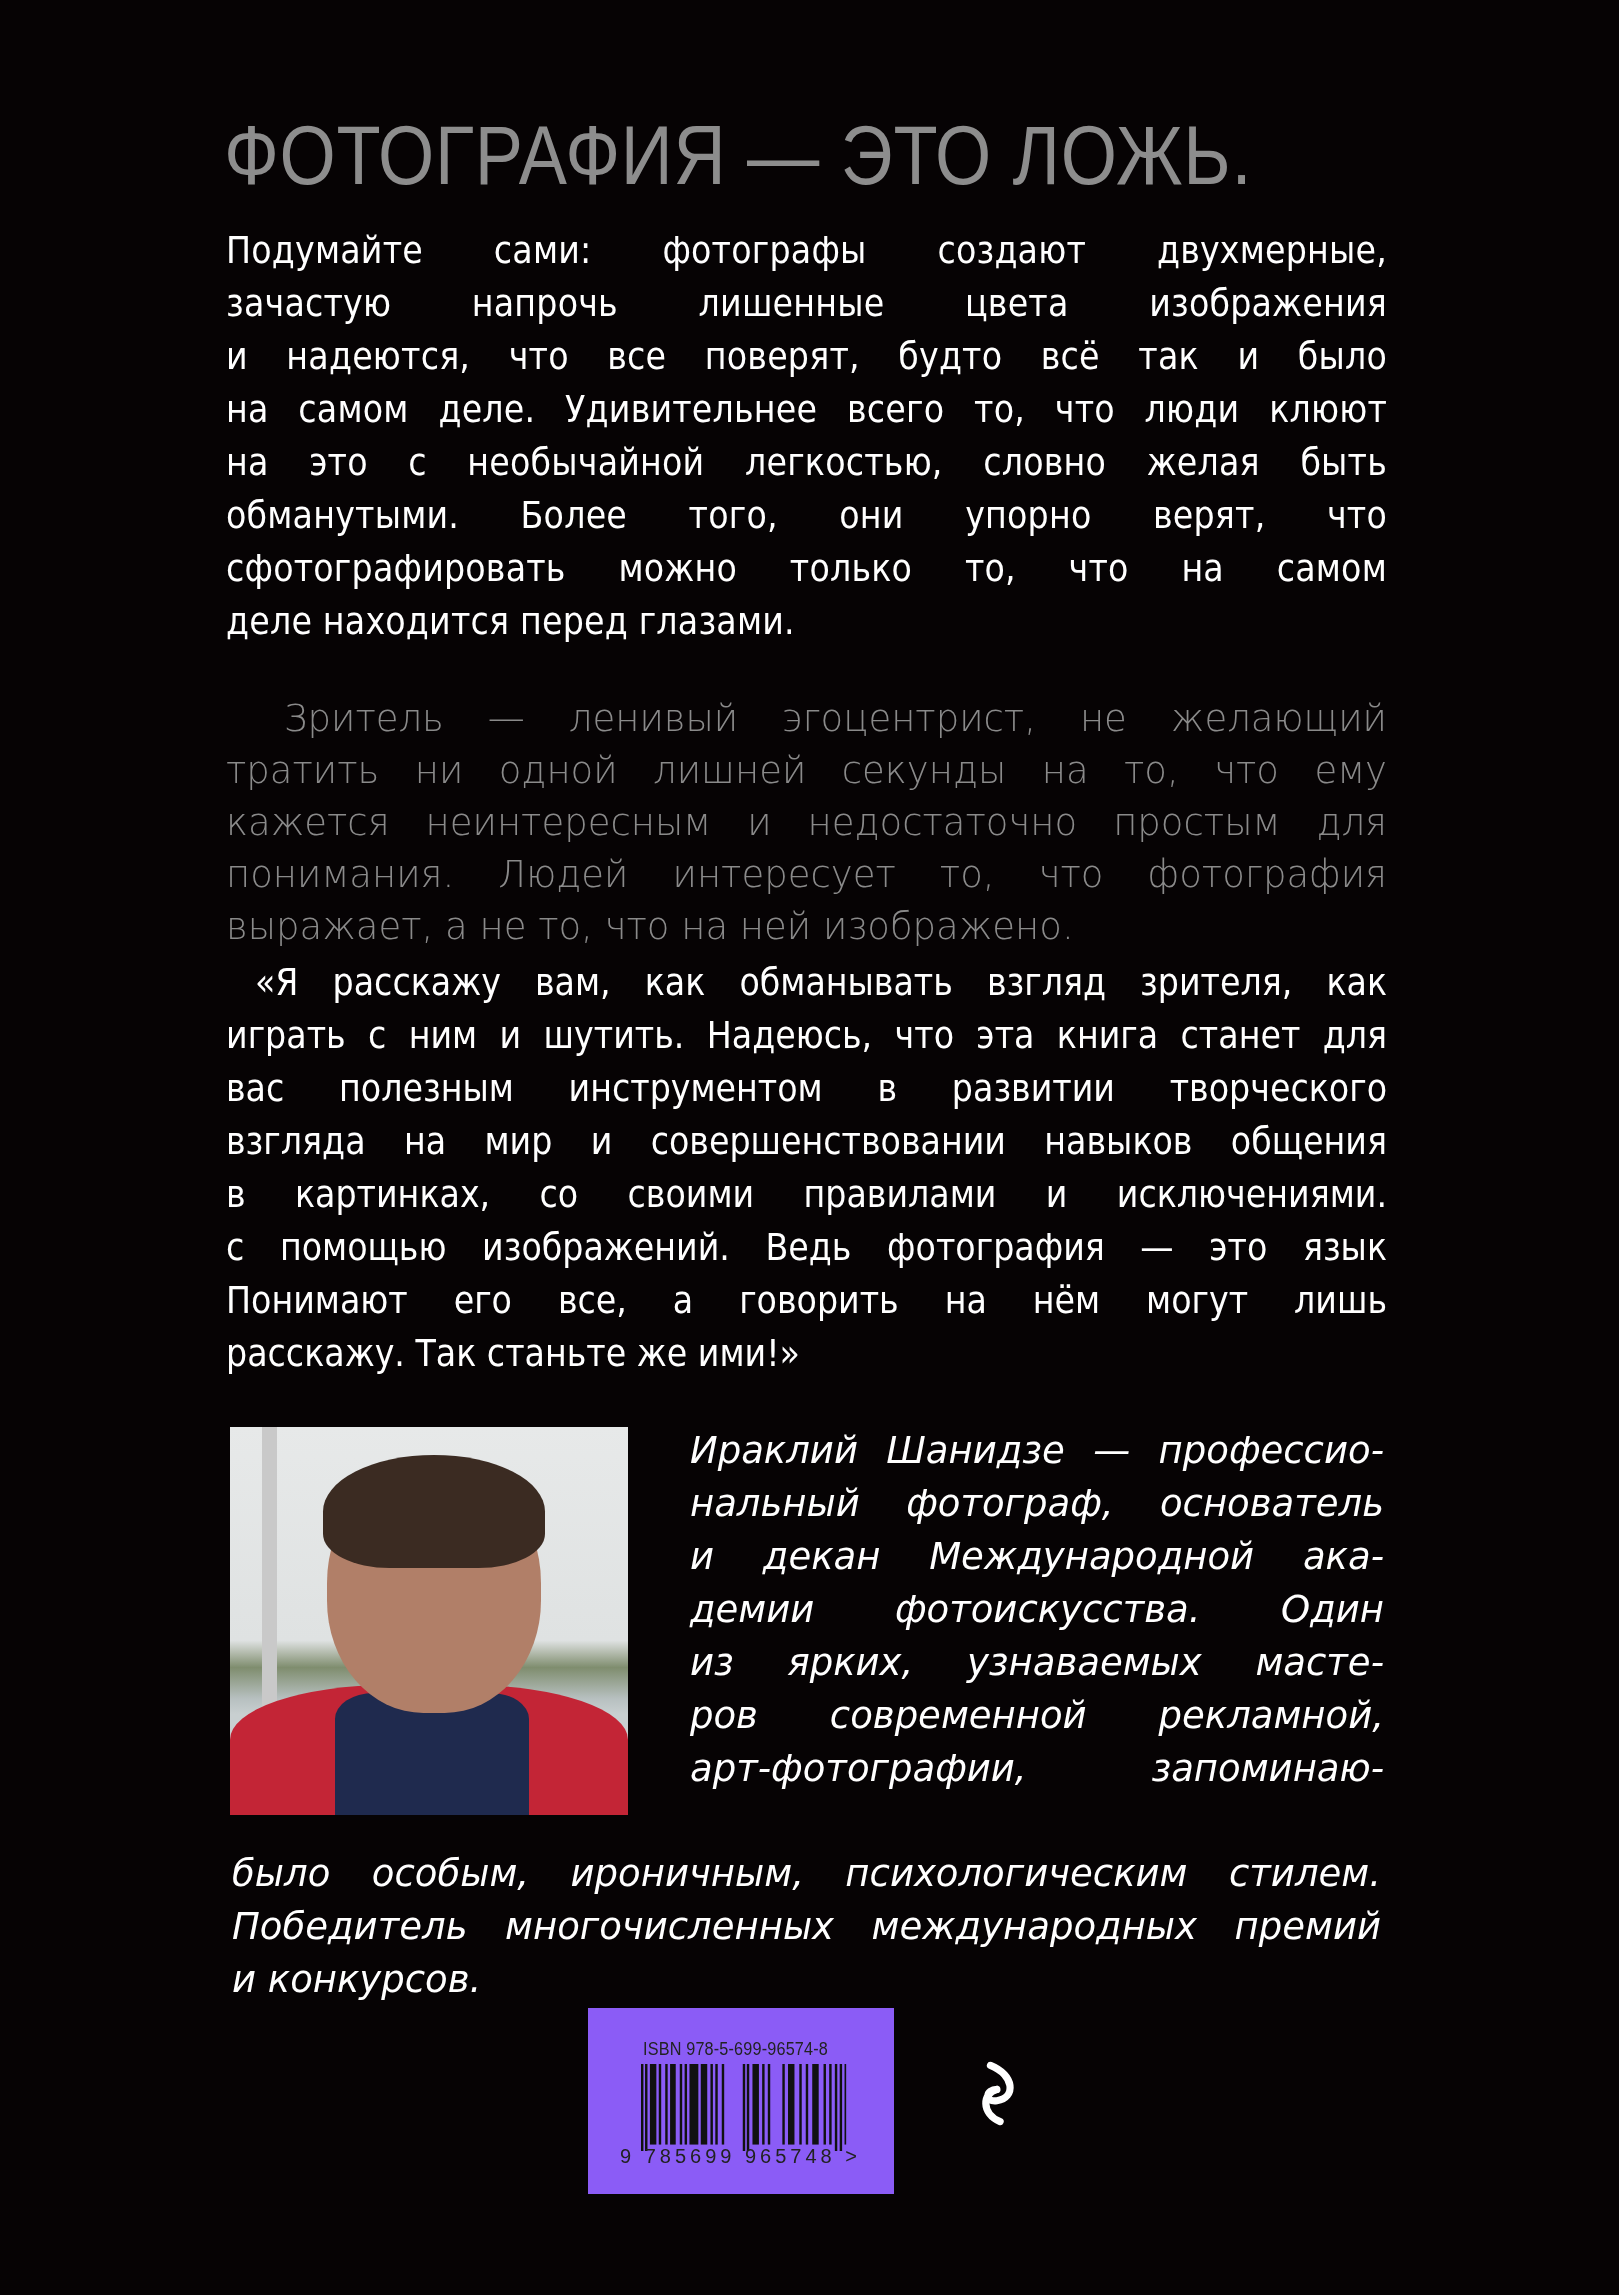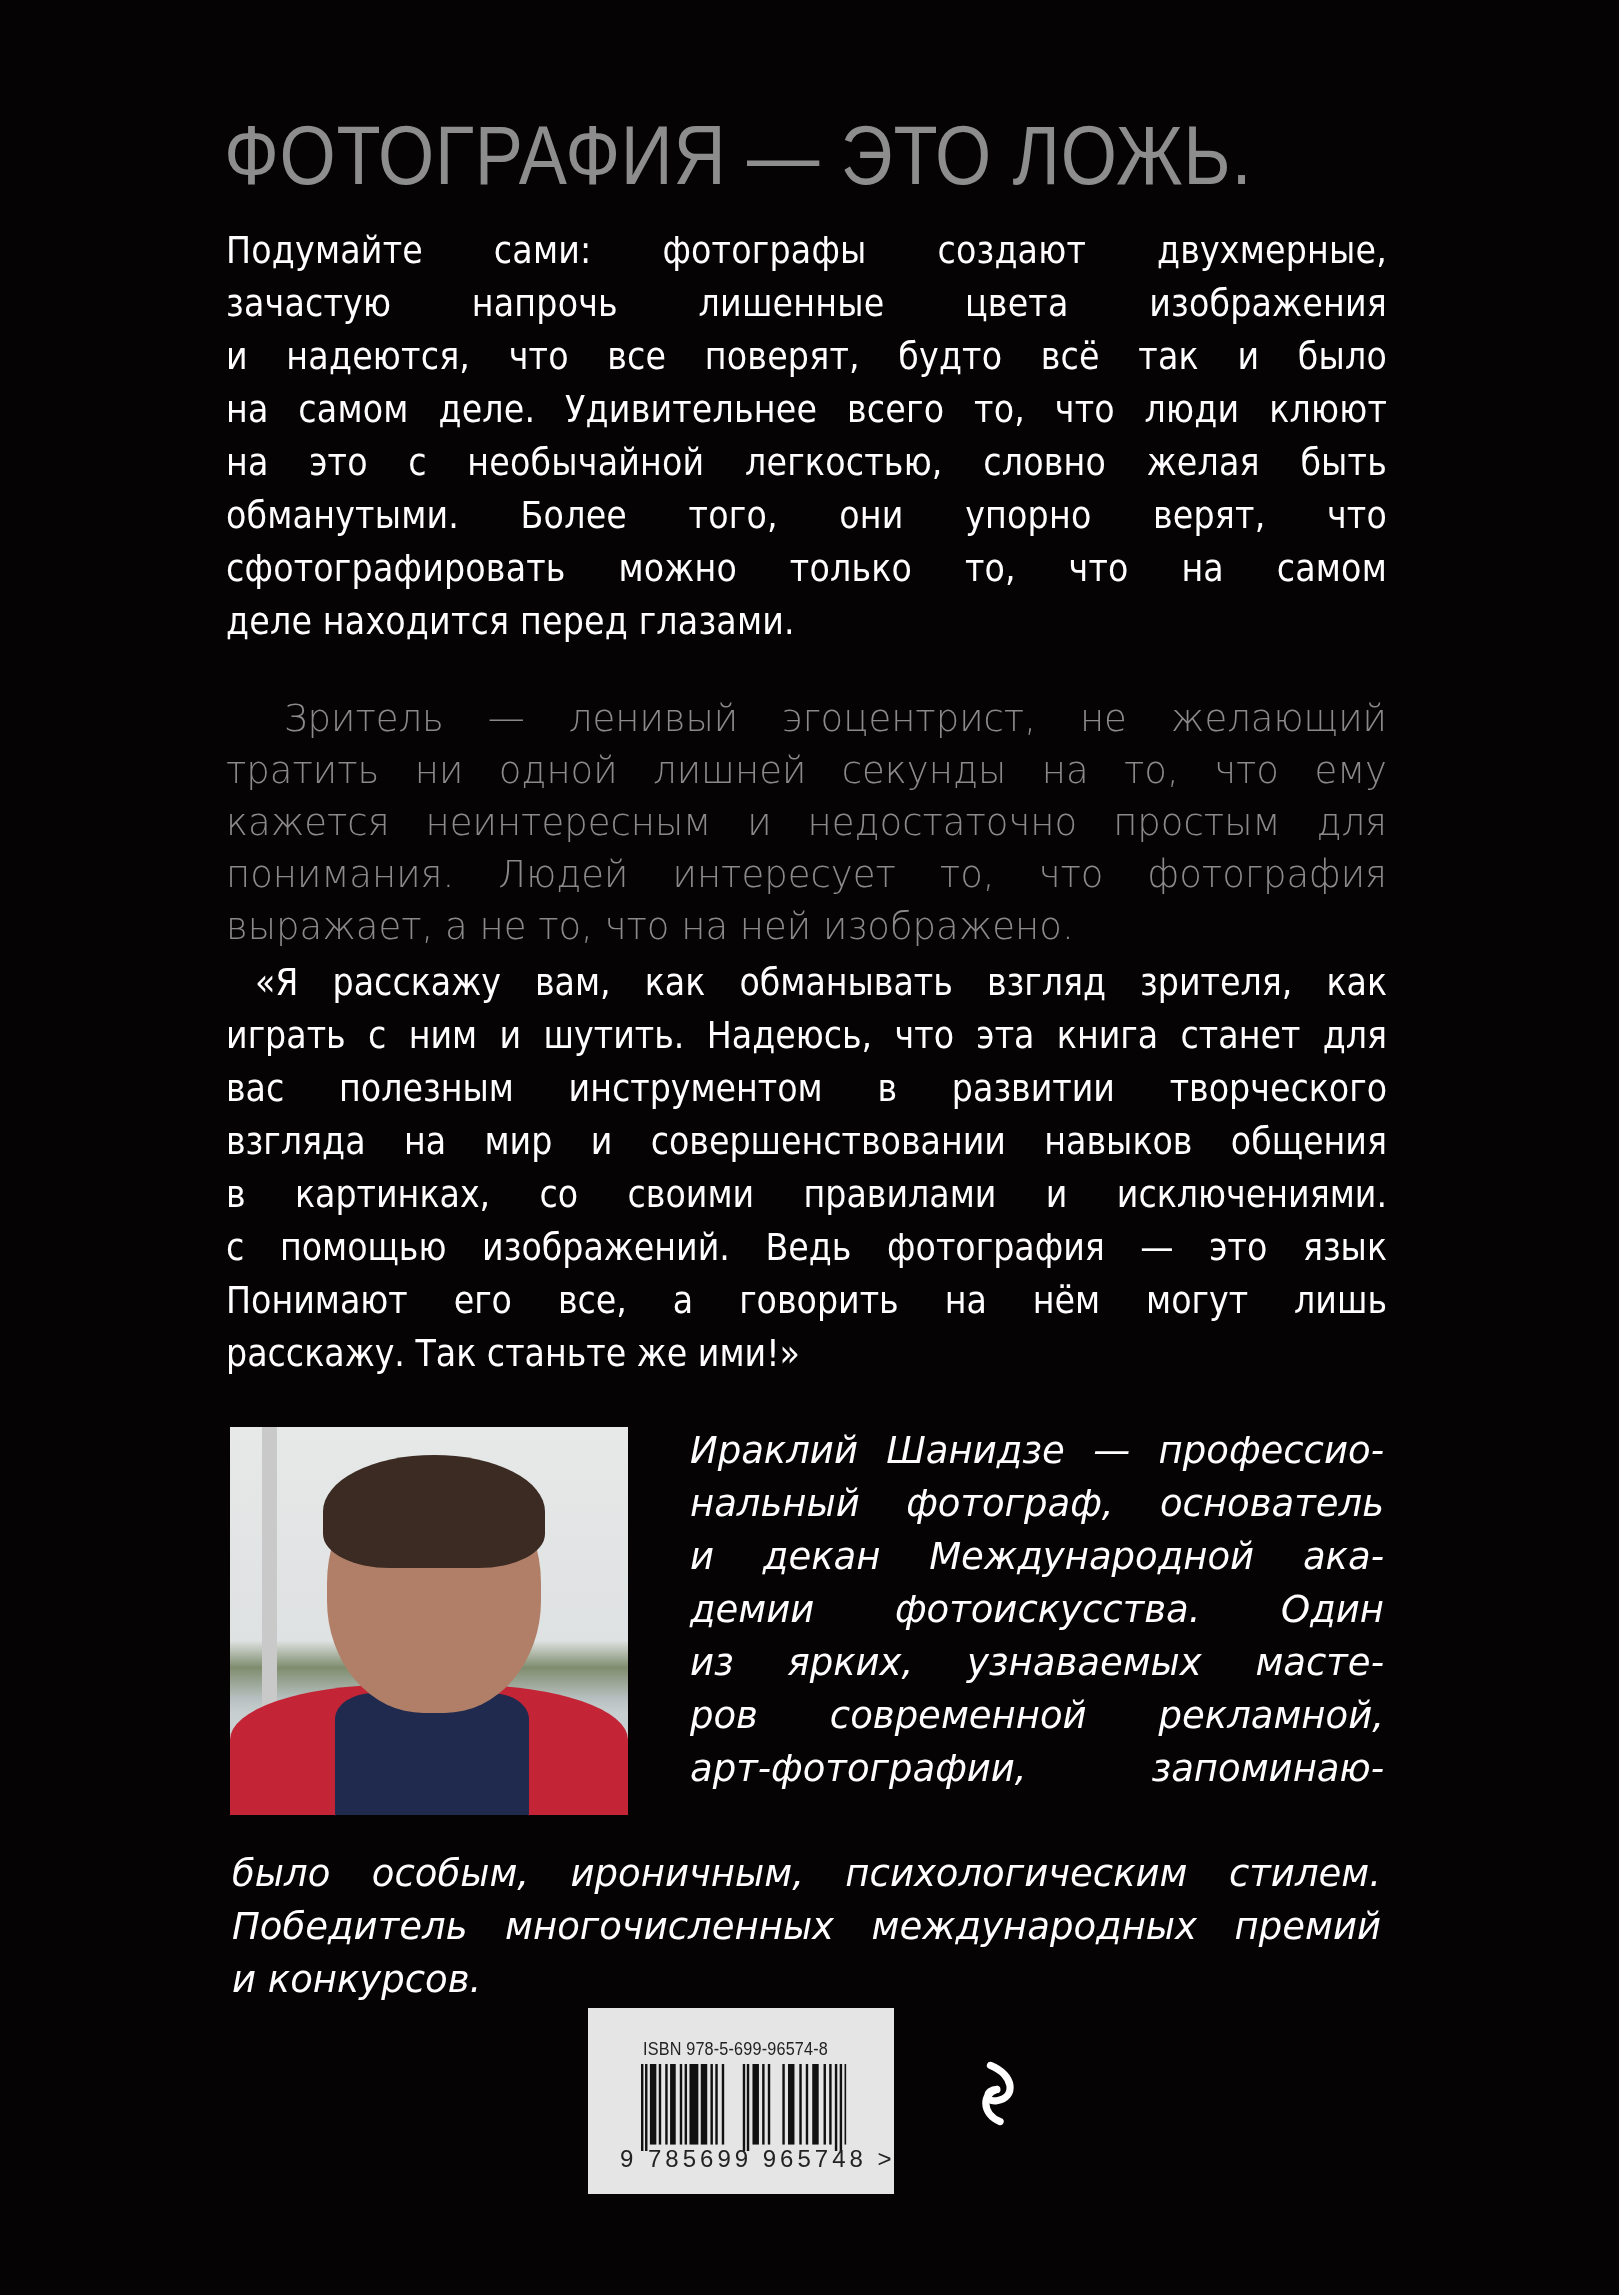--- a/index.html
+++ b/index.html
@@ -15,24 +15,24 @@
   .photo .mast { position:absolute; left:32px; top:0; width:14.5px; height:355px; background:#c9c9c9; }
   .photo .head { position:absolute; left:97px; top:36px; width:214px; height:250px; border-radius:48% 48% 45% 45%; background:#b17f68; }
   .photo .hair { position:absolute; left:93px; top:28px; width:222px; height:113px; border-radius:50% 50% 30% 30%; background:#3b2b22; }
   .photo .jacket { position:absolute; left:0; top:258px; width:398px; height:137px; background:#c32536; border-radius:40% 40% 0 0; }
   .photo .collar { position:absolute; left:105px; top:266px; width:194px; height:129px; background:#1f2a4e; border-radius:20% 20% 0 0; }
   .bio { position:absolute; color:#ffffff; font-family:"DejaVu Sans", sans-serif; font-style:italic; font-size:37px; line-height:53px; }
   .bio-side { left:690px; top:1424px; width:694px; }
   .bio-full { left:232px; top:1847px; width:1149px; }
   .bio span { display:block; text-align:justify; text-align-last:justify; }
   .bio span.last { text-align-last:left; }
-  .barcode-box { position:absolute; left:588px; top:2008px; width:306px; height:186px; background:#e5e5e5; }
+  .barcode-box { position:absolute; left:588px; top:2008px; width:306px; height:186px; background:#8b5cf6; }
   .isbn { position:absolute; left:55px; top:31px; font-family:"Liberation Sans", sans-serif; font-size:18px; color:#222; letter-spacing:0.2px; transform:scaleX(0.9); transform-origin:left; white-space:nowrap; }
   .bars { position:absolute; left:53px; top:56px; width:210px; height:87px; }
-  .ean { position:absolute; left:32px; top:137px; font-family:"Liberation Sans", sans-serif; font-size:24px; color:#222; letter-spacing:4px; white-space:nowrap; }
+  .ean { position:absolute; left:32px; top:137px; font-family:"Liberation Sans", sans-serif; font-size:20px; color:#222; letter-spacing:4px; white-space:nowrap; }
   .logo { position:absolute; left:976px; top:2057px; width:45px; height:73px; }
 </style>
 </head>
 <body>
 
 <div class="title">ФОТОГРАФИЯ — ЭТО ЛОЖЬ.</div>
 
 <div class="para p1">
   <span class="just">Подумайте сами: фотографы создают двухмерные,</span>
   <span class="just">зачастую напрочь лишенные цвета изображения</span>

